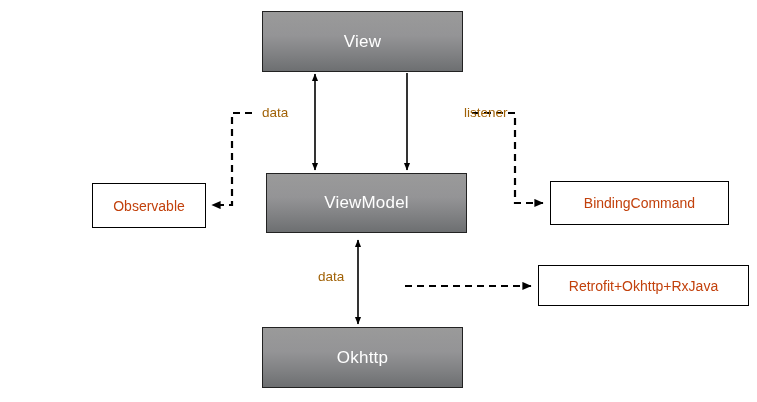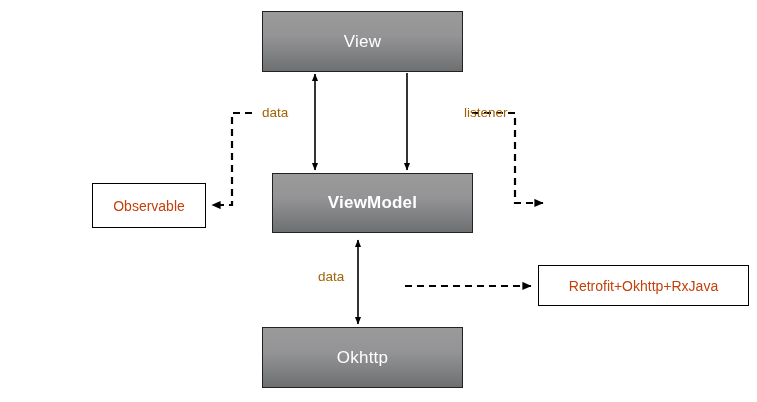--- a/index.html
+++ b/index.html
@@ -99,32 +99,35 @@
 
     <path class="dashed-line" d="M 472,113 L 515,113 L 515,203 L 543,203" marker-end="url(#arrow-dashed)"></path>
 
     <line class="dashed-line" x1="405" y1="286" x2="531" y2="286" marker-end="url(#arrow-dashed)"></line>
   </svg>
 
   <div class="node node-filled" style="left:262px; top:11px; width:201px; height:61px;">
     <span>View</span>
   </div>
 
-  <div class="node node-filled" style="left:272px; top:173px; width:201px; height:60px;font-weight:bold;">
+  <div class="node node-filled" style="left:266px; top:173px; width:201px; height:60px;">
     <span>ViewModel</span>
   </div>
 
   <div class="node node-filled" style="left:262px; top:327px; width:201px; height:61px;">
     <span>Okhttp</span>
   </div>
 
   <div class="node node-plain" style="left:92px; top:183px; width:114px; height:45px;">
     <span>Observable</span>
   </div>
 
+  <div class="node node-plain" style="left:550px; top:181px; width:179px; height:44px;">
+    <span>BindingCommand</span>
+  </div>
 
   <div class="node node-plain" style="left:538px; top:265px; width:211px; height:41px;">
     <span>Retrofit+Okhttp+RxJava</span>
   </div>
 
   <div class="edge-label" style="left:262px; top:113px; transform:translateY(-50%);">data</div>
 
   <div class="edge-label" style="left:424px; top:113px; transform:translateY(-50%);margin-left:40px;">listener</div>
 
   <div class="edge-label" style="left:318px; top:277px; transform:translateY(-50%);">data</div>

